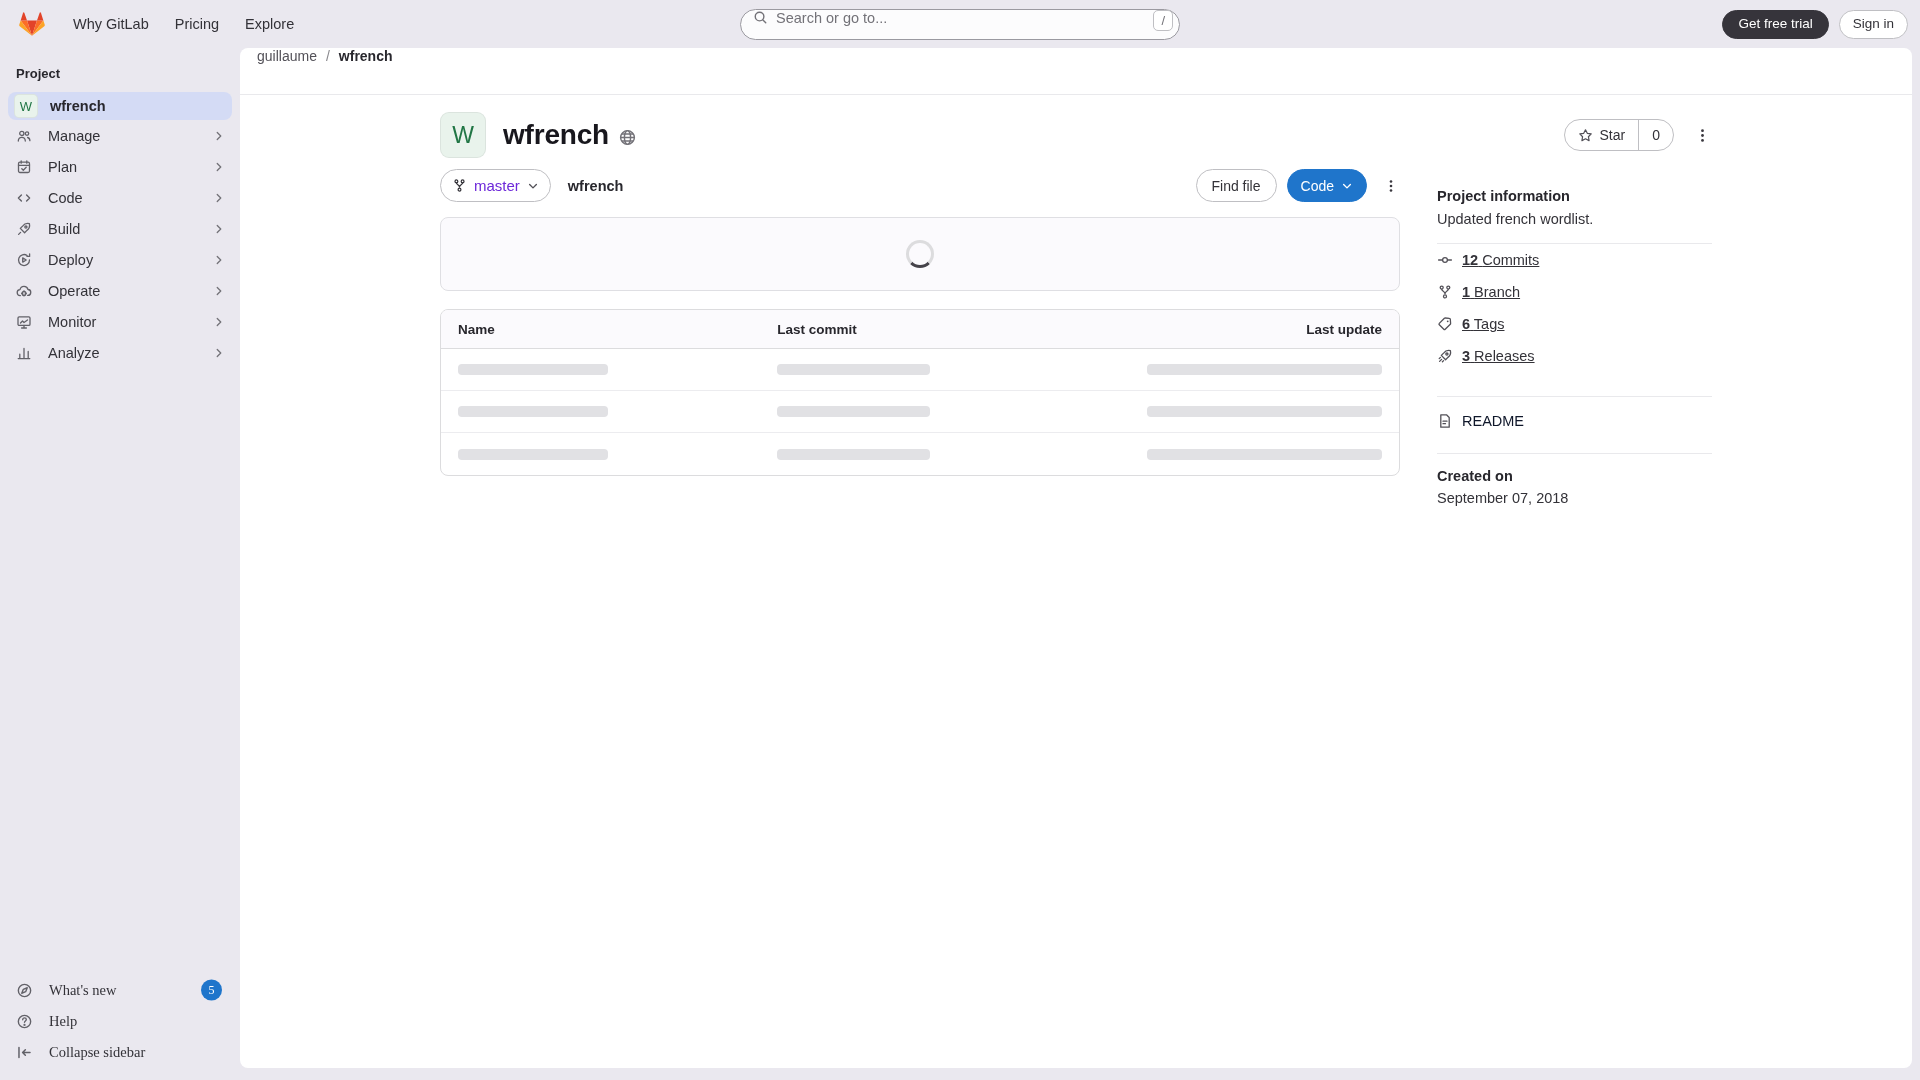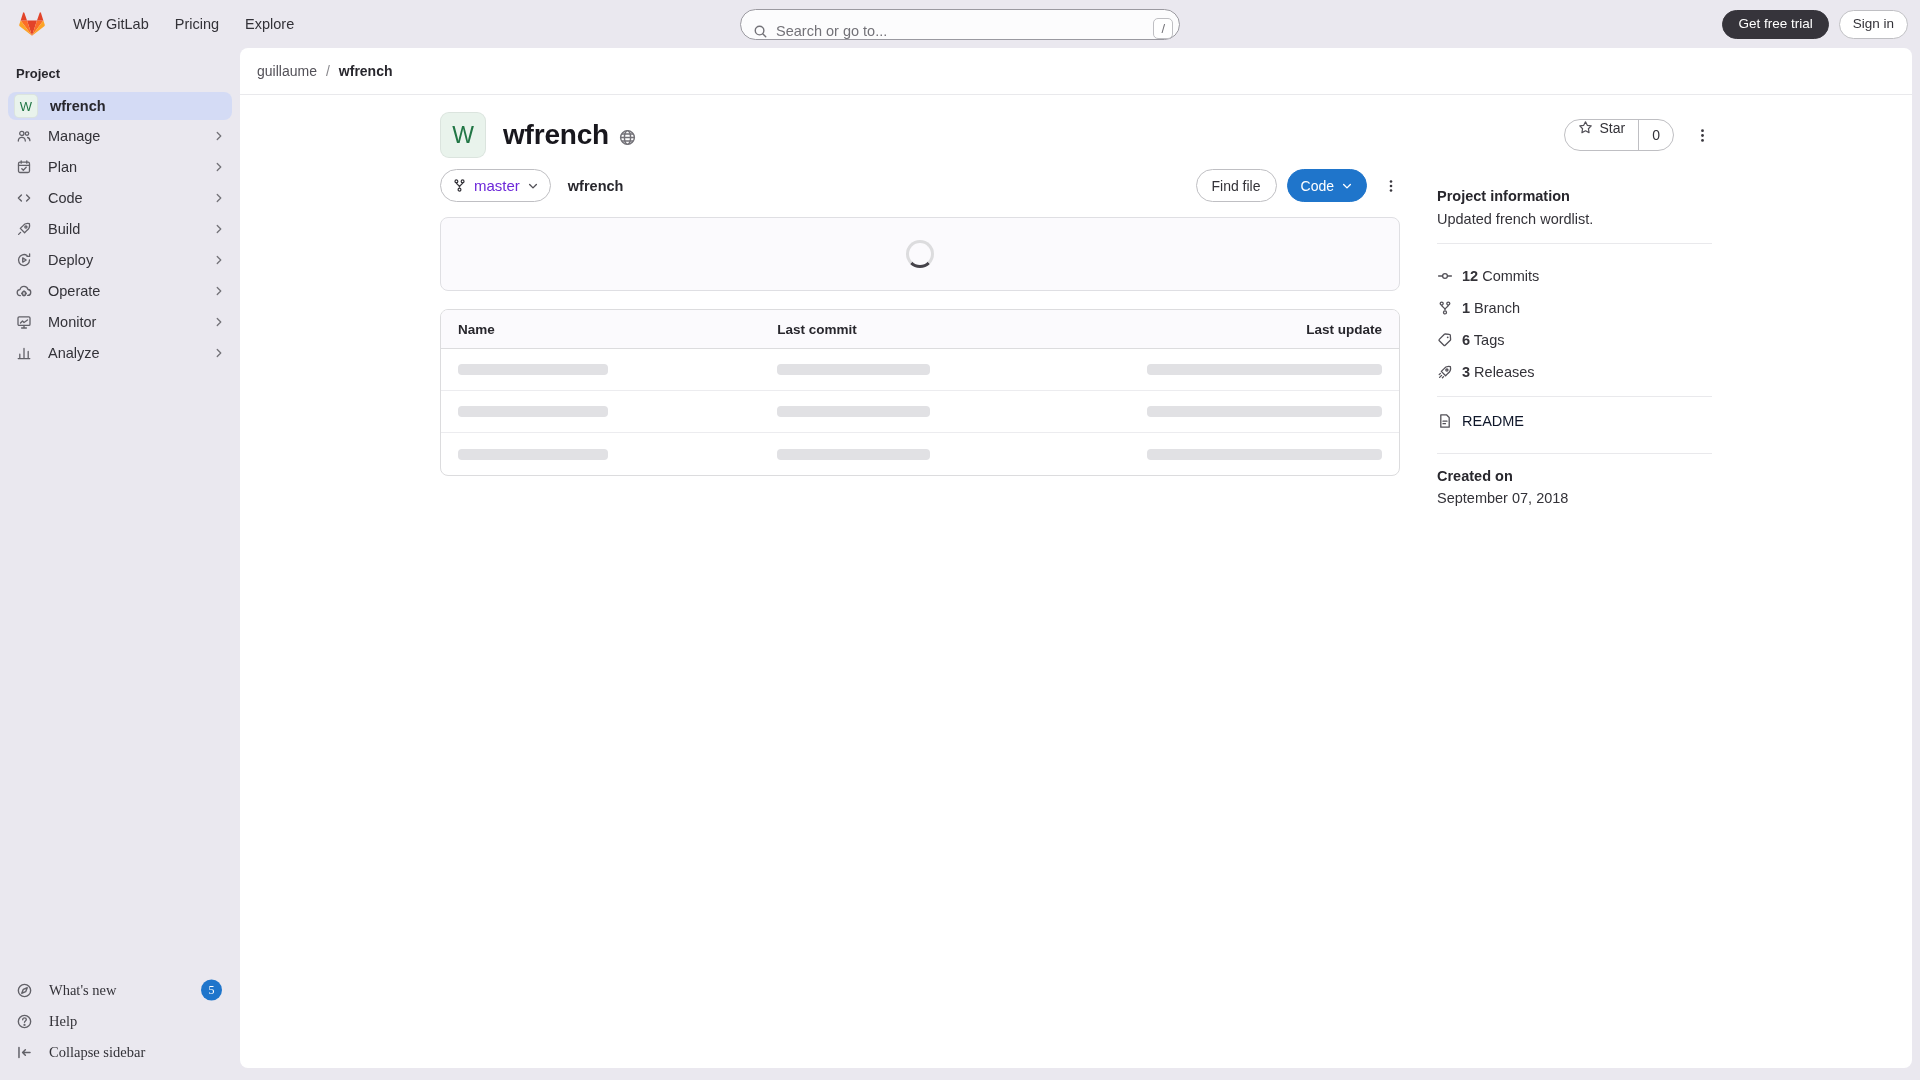--- a/index.html
+++ b/index.html
@@ -14,21 +14,21 @@
 
   
   .topbar { position:fixed; top:0; left:0; width:1920px; height:48px; display:flex; align-items:center; padding:0 12px; }
   .brand { display:flex; align-items:center; }
   .logo { width:28px; height:28px; margin:0 14px 0 6px; }
   .top-links { display:flex; align-items:center; }
   .top-link { padding:6px 13px; border-radius:6px; color:#333238; cursor:pointer; font-size:14.5px; }
   .searchbox {
     position:absolute; left:50%; top:9px; transform:translateX(-50%);
     width:440px; height:31px; background:#fcfcfd; border:1px solid #9a99a0;
-    border-radius:16px; display:flex; align-items:flex-end; padding:12px 6px 0 12px; color:#737278;
+    border-radius:16px; display:flex; align-items:flex-start; padding:0 6px 0 12px; color:#737278;
   }
   .searchbox .ph { flex:1; margin-left:8px; font-size:14.5px; color:#737278; white-space:nowrap; overflow:hidden; }
   .kbd {
     border:1px solid #bfbfc3; border-radius:5px; background:#fff; color:#737278;
     font-size:13px; padding:1px 7px; line-height:17px;
   }
   .top-actions { margin-left:auto; display:flex; align-items:center; gap:10px; }
   .btn { display:inline-flex; align-items:center; justify-content:center; border-radius:999px; cursor:pointer; font-size:13.5px; line-height:1; white-space:nowrap; }
   .btn-dark { background:#36343b; color:#fff; height:29px; padding:0 15px; border:1px solid #36343b; }
   .btn-light { background:#fff; color:#333238; height:29px; padding:0 13px; border:1px solid #bfbfc3; }
@@ -57,37 +57,37 @@
     position:absolute; right:10px; top:50%; transform:translateY(-50%);
     min-width:21px; height:21px; border-radius:999px; background:#1f75cb; color:#fff;
     font-size:12px; font-weight:400; display:flex; align-items:center; justify-content:center; padding:0 6px;
   }
 
   
   .card {
     position:fixed; left:240px; top:48px; right:8px; bottom:12px;
     background:#fff; border-radius:8px; overflow:hidden;
   }
-  .breadcrumb-bar { height:47px; display:flex; align-items:center; padding:0 17px; border-bottom:1px solid #e9e9ec; font-size:14px; }
+  .breadcrumb-bar { height:47px; display:flex; padding:0 17px; border-bottom:1px solid #e9e9ec; font-size:14px; }
   .crumb-parent { color:#535158; cursor:pointer; }
   .crumb-sep { color:#89888d; margin:0 9px; }
   .crumb-current { color:#28272d; font-weight:600; }
 
   .container { width:1272px; margin:0 auto; }
 
   .title-row { margin-top:17px; display:flex; align-items:center; }
   .proj-avatar {
     width:46px; height:46px; border-radius:9px; background:#e9f3ec; color:#217645;
     border:1px solid rgba(0,0,0,.06); font-size:23px; display:flex; align-items:center; justify-content:center;
   }
   .proj-title { margin-left:17px; font-size:28px; font-weight:650; color:#18171d; letter-spacing:-0.2px; }
   .globe { width:19px; height:19px; color:#737278; margin-left:9px; margin-top:4px; }
   .title-actions { margin-left:auto; display:flex; align-items:center; }
   .star-group { display:flex; align-items:stretch; height:32px; border:1px solid #bfbfc3; border-radius:999px; overflow:hidden; background:#fff; cursor:pointer; }
-  .star-main { display:flex; align-items:flex-start; gap:7px; padding:0 13px; font-size:14px; color:#333238; }
+  .star-main { display:flex; align-items:center; gap:7px; padding:0 13px; font-size:14px; color:#333238; }
   .star-main svg { width:15px; height:15px; color:#535158; }
   .star-divider { width:1px; background:#bfbfc3; }
   .star-count { display:flex; align-items:center; padding:0 13px; font-size:14px; color:#333238; }
   .kebab-btn { margin-left:18px; width:20px; height:32px; display:flex; align-items:center; justify-content:center; color:#3a383f; cursor:pointer; }
 
   .columns { display:flex; margin-top:11px; }
   .main-col { width:960px; flex:none; }
   .aside-col { flex:1; margin-left:37px; padding-top:19px; }
 
   .toolbar-row { display:flex; align-items:center; }
@@ -125,21 +125,21 @@
   .ft-body-row:last-child { border-bottom:none; }
   .skel { height:11px; border-radius:4px; background:#e1e1e4; }
   .skel-name { width:150px; margin-left:17px; }
   .skel-commit { width:153px; margin-left:17px; }
   .skel-update { width:235px; margin-left:auto; margin-right:17px; }
 
   
   .aside-title { font-size:14.5px; font-weight:700; color:#28272d; }
   .aside-desc { margin-top:7px; font-size:14.5px; color:#333238; }
   .aside-divider { border:none; border-top:1px solid #e9e9ec; margin:16px 0 8px; }
-  .stat-item { display:flex; align-items:flex-end; height:32px; color:#333238; cursor:pointer; }
+  .stat-item { display:flex; align-items:flex-start; height:32px; color:#333238; cursor:pointer;text-decoration:underline; }
   .stat-item .s-icon { width:16px; height:16px; color:#535158; flex:none; }
   .stat-text { margin-left:9px; font-size:14.5px; }
   .stat-text b { font-weight:700; }
   .readme-item { display:flex; align-items:center; height:32px; cursor:pointer; color:#0f172a; }
   .readme-item .s-icon { width:16px; height:16px; color:#535158; }
   .readme-item .stat-text { margin-left:9px; }
   .created-label { font-size:14.5px; font-weight:700; color:#28272d; margin-top:14px; }
   .created-value { font-size:14.5px; color:#333238; margin-top:6px; }
 </style>
 </head>

